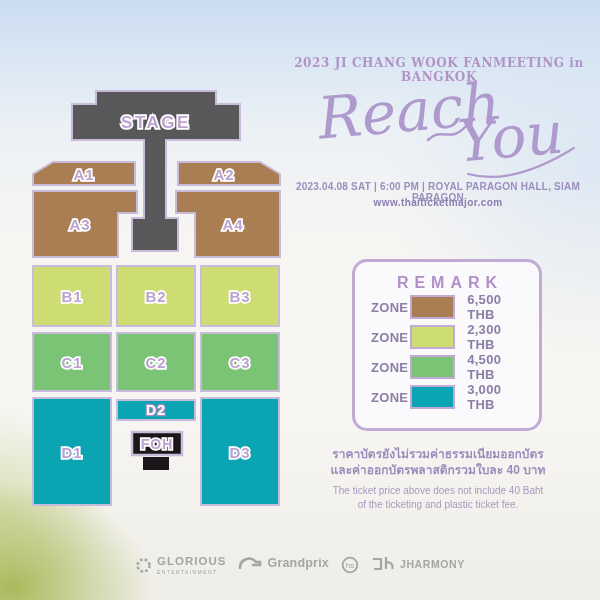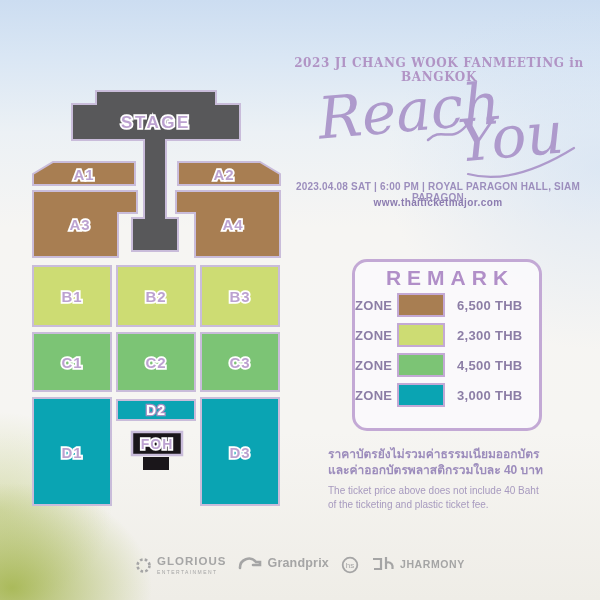--- a/index.html
+++ b/index.html
@@ -41,31 +41,31 @@
   svg .zlabel-stage{font-size:17px;letter-spacing:2.5px;}
   svg .zlabel-d2{fill:#ffffff;stroke:#A78FC2;stroke-width:2.6px;font-size:14px;}
   svg .zlabel-foh{font-size:14px;letter-spacing:1px;}
   
   .remark-box{
     left:352px;top:259px;width:190px;height:172px;box-sizing:border-box;
     border:3px solid #C3A9D5;border-radius:15px;
     background:rgba(250,249,252,.88);
   }
   .remark-title{
-    margin-top:4px;text-align:center;font-weight:900;font-size:21px;
+    margin-top:12px;text-align:center;font-weight:900;font-size:16px;
     letter-spacing:6px;color:#B18FC8;text-indent:6px;
   }
   .remark-row{
-    display:flex;align-items:center;height:30px;padding:0 11px 0 0;
+    display:flex;align-items:center;height:30px;padding:0 11px 0 16px;
   }
   .remark-zone{font-size:13px;font-weight:bold;color:#8C7EA6;width:40px;letter-spacing:.3px;}
   .remark-swatch{width:44px;height:20px;border:2px solid #C3A9D5;margin-left:2px;}
   .remark-price{font-size:13px;font-weight:bold;color:#8C7EA6;margin-left:12px;letter-spacing:.3px;}
   
-  .notes{left:328px;top:446px;width:220px;}
+  .notes{left:328px;top:446px;width:220px;text-align:center;}
   .thai-line{font-size:12px;font-weight:bold;color:#9C8CBC;line-height:1.35;}
   .en-note{font-size:10px;color:#A79ABF;line-height:1.4;margin-top:6px;}
   
   .sponsors{
     left:0;top:556px;width:600px;display:flex;justify-content:center;
     align-items:flex-start;gap:12px;color:#A5A5A5;
   }
   .sponsor{display:flex;align-items:center;gap:5px;}
   .sponsor svg{display:block;}
   .glorious-name{font-size:11.5px;font-weight:bold;letter-spacing:1px;line-height:1;}

